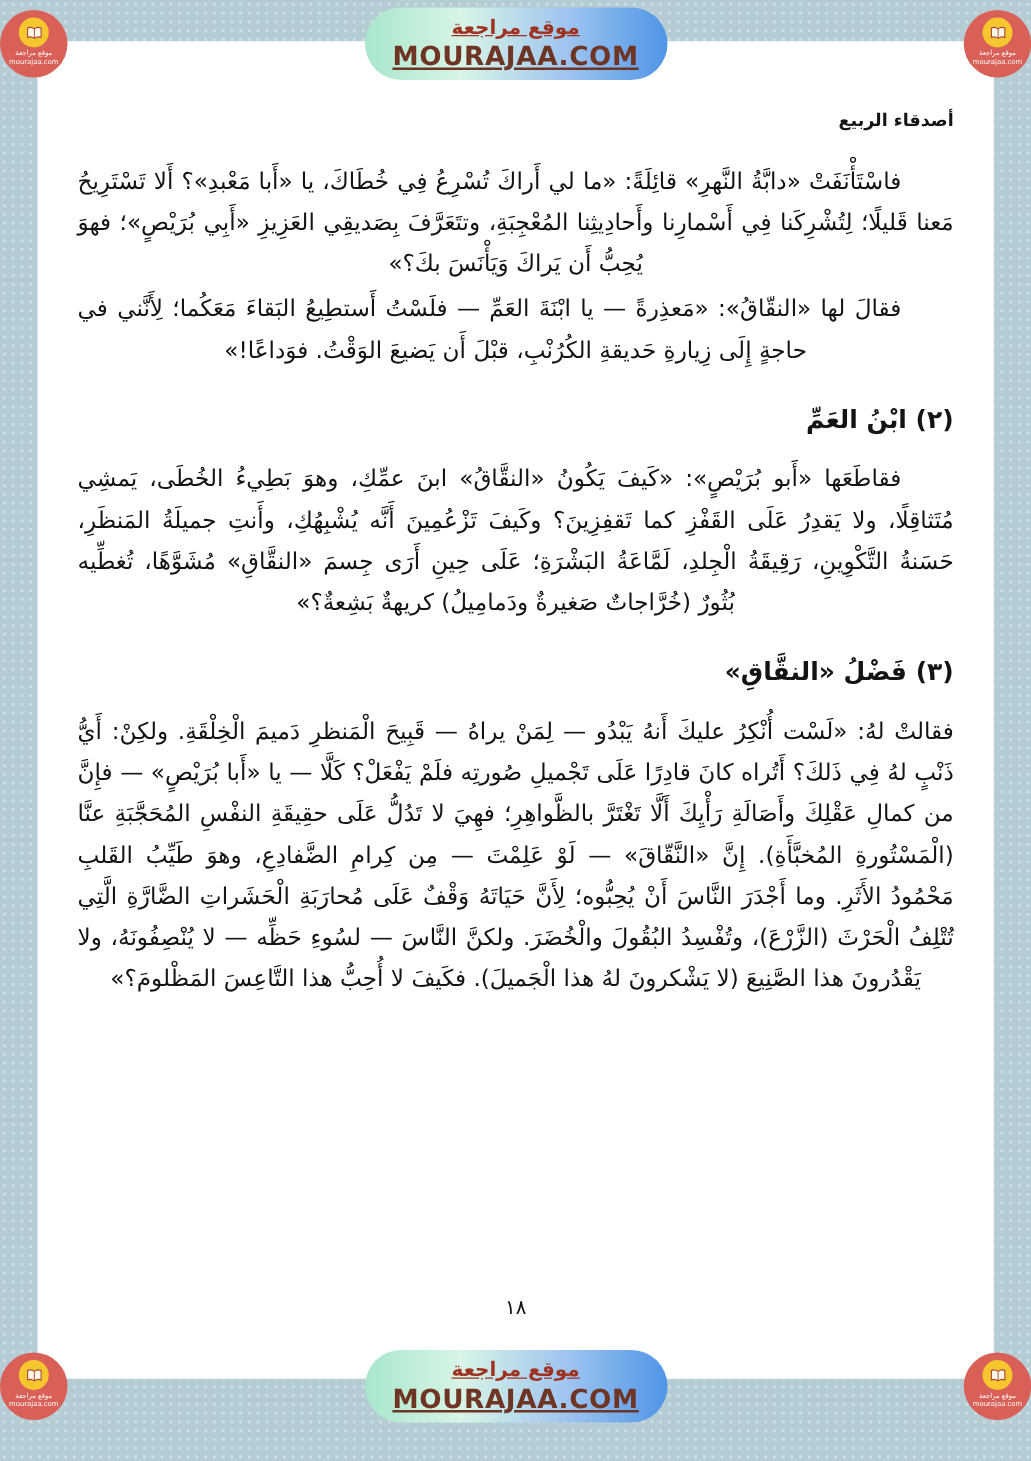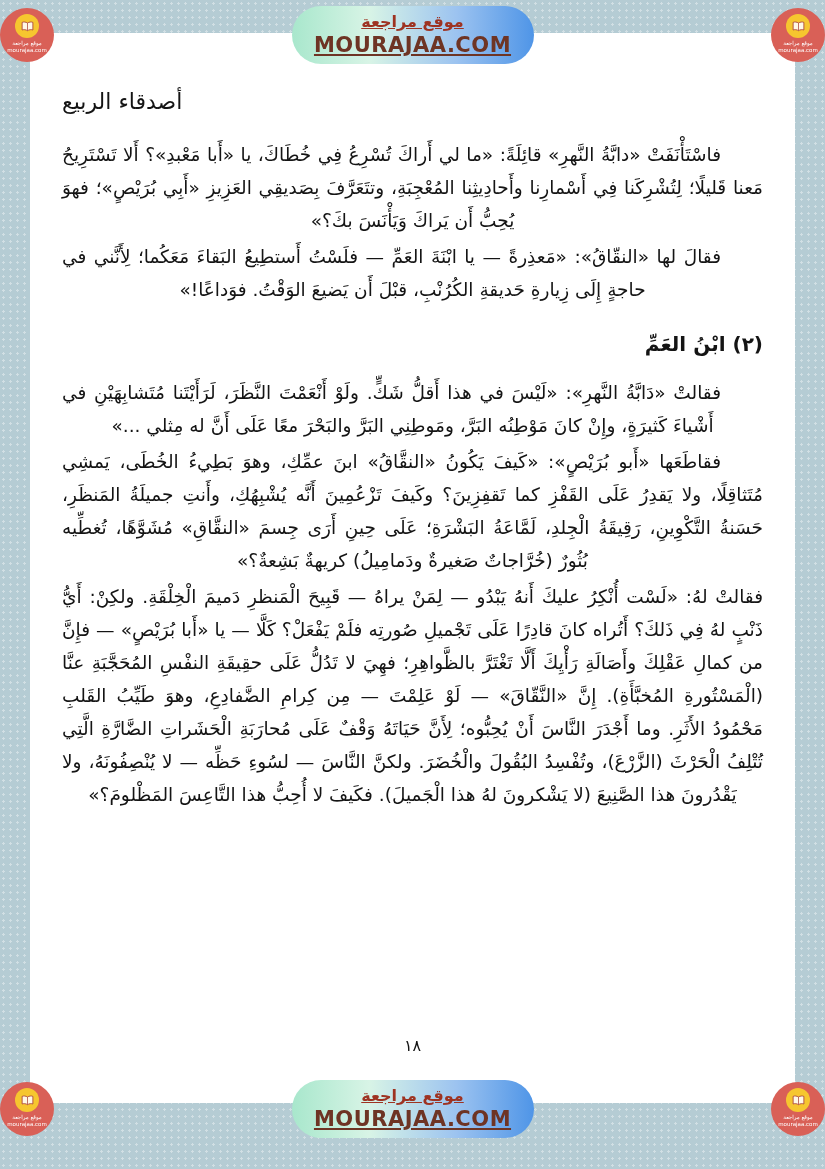--- a/index.html
+++ b/index.html
@@ -99,24 +99,24 @@
     direction: rtl;
   }
   .logo-text span { display: block; }
 
   
   .doc {
     direction: rtl;
     color: #141414;
   }
   .doc-title {
-    text-align: left;
-    font-size: 22px;
+    text-align: right;
+    font-size: 14px;
     margin: 26px 0 24px 0;
-    font-weight: normal;
+    font-weight: bold;
   }
   .para {
     font-size: 18.5px;
     line-height: 33px;
     text-align: justify;
     margin: 0 0 3px 0;
   }
   .para.indent { text-indent: 42px; }
   .para.center-last { text-align-last: center; }
   .section-heading {
@@ -141,23 +141,23 @@
   <div class="sheet">
     <div class="doc">
 
       <h1 class="doc-title">أصدقاء الربيع</h1>
 
       <p class="para indent center-last">فاسْتَأْنَفَتْ «دابَّةُ النَّهرِ» قائِلَةً: «ما لي أَراكَ تُسْرِعُ فِي خُطَاكَ، يا «أَبا مَعْبدِ»؟ أَلا تَسْتَرِيحُ مَعنا قَليلًا؛ لِتُشْرِكَنا فِي أَسْمارِنا وأَحادِيثِنا المُعْجِبَةِ، وتتَعَرَّفَ بِصَديقِي العَزِيزِ «أَبِي بُرَيْصٍ»؛ فهوَ يُحِبُّ أَن يَراكَ وَيَأْنَسَ بكَ؟»</p>
       <p class="para indent center-last">فقالَ لها «النقّاقُ»: «مَعذِرةً — يا ابْنَةَ العَمِّ — فلَسْتُ أَستطِيعُ البَقاءَ مَعَكُما؛ لِأَنَّني في حاجةٍ إِلَى زِيارةِ حَديقةِ الكُرُنْبِ، قبْلَ أَن يَضيعَ الوَقْتُ. فوَداعًا!»</p>
 
       <h2 class="section-heading">(٢) ابْنُ العَمِّ</h2>
 
-      <p class="para indent center-last">فقالتْ «دَابَّةُ النَّهرِ»: «لَيْسَ في هذا أَقلُّ شَكٍّ. ولَوْ أَنْعَمْتَ النَّظَرَ، لَرَأَيْتَنا مُتَشابِهَيْنِ في أَشْياءَ كَثيرَةٍ، وإِنْ كانَ مَوْطِنُه البَرَّ، ومَوطِنِي البَرَّ والبَحْرَ معًا عَلَى أَنَّ له مِثلي ...»</p>
       <p class="para indent center-last">فقاطَعَها «أَبو بُرَيْصٍ»: «كَيفَ يَكُونُ «النقَّاقُ» ابنَ عمِّكِ، وهوَ بَطِيءُ الخُطَى، يَمشِي مُتَثاقِلًا، ولا يَقدِرُ عَلَى القَفْزِ كما تَقفِزِينَ؟ وكَيفَ تَزْعُمِينَ أَنَّه يُشْبِهُكِ، وأَنتِ جميلَةُ المَنظَرِ، حَسَنةُ التَّكْوِينِ، رَقِيقَةُ الْجِلدِ، لَمَّاعَةُ البَشْرَةِ؛ عَلَى حِينِ أَرَى جِسمَ «النقَّاقِ» مُشَوَّهًا، تُغطِّيه بُثُورٌ (خُرَّاجاتٌ صَغيرةٌ ودَمامِيلُ) كريهةٌ بَشِعةٌ؟»</p>
 
+      <h2 class="section-heading">(٣) فَضْلُ «النقَّاقِ»</h2>
 
       <p class="para center-last">فقالتْ لهُ: «لَسْت أُنْكِرُ عليكَ أَنهُ يَبْدُو — لِمَنْ يراهُ — قَبِيحَ الْمَنظرِ دَميمَ الْخِلْقَةِ. ولكِنْ: أَيُّ ذَنْبٍ لهُ فِي ذَلكَ؟ أَتُراه كانَ قادِرًا عَلَى تَجْميلِ صُورتِه فلَمْ يَفْعَلْ؟ كَلَّا — يا «أَبا بُرَيْصٍ» — فإِنَّ من كمالِ عَقْلِكَ وأَصَالَةِ رَأْيِكَ أَلَّا تَغْتَرَّ بالظَّواهِرِ؛ فهِيَ لا تَدُلُّ عَلَى حقِيقَةِ النفْسِ المُحَجَّبَةِ عنَّا (الْمَسْتُورةِ المُخبَّأَةِ). إِنَّ «النَّقّاقَ» — لَوْ عَلِمْتَ — مِن كِرامِ الضَّفادِعِ، وهوَ طَيِّبُ القَلبِ مَحْمُودُ الأَثَرِ. وما أَجْدَرَ النَّاسَ أَنْ يُحِبُّوه؛ لِأَنَّ حَيَاتَهُ وَقْفٌ عَلَى مُحارَبَةِ الْحَشَراتِ الضَّارَّةِ الَّتِي تُتْلِفُ الْحَرْثَ (الزَّرْعَ)، وتُفْسِدُ البُقُولَ والْخُضَرَ. ولكنَّ النَّاسَ — لسُوءِ حَظِّه — لا يُنْصِفُونَهُ، ولا يَقْدُرونَ هذا الصَّنِيعَ (لا يَشْكرونَ لهُ هذا الْجَميلَ). فكَيفَ لا أُحِبُّ هذا التَّاعِسَ المَظْلومَ؟»</p>
 
     </div>
     <div class="page-number">١٨</div>
   </div>
 
   <div class="banner header">
     <div class="logo-circle">
       <div class="logo-inner">

